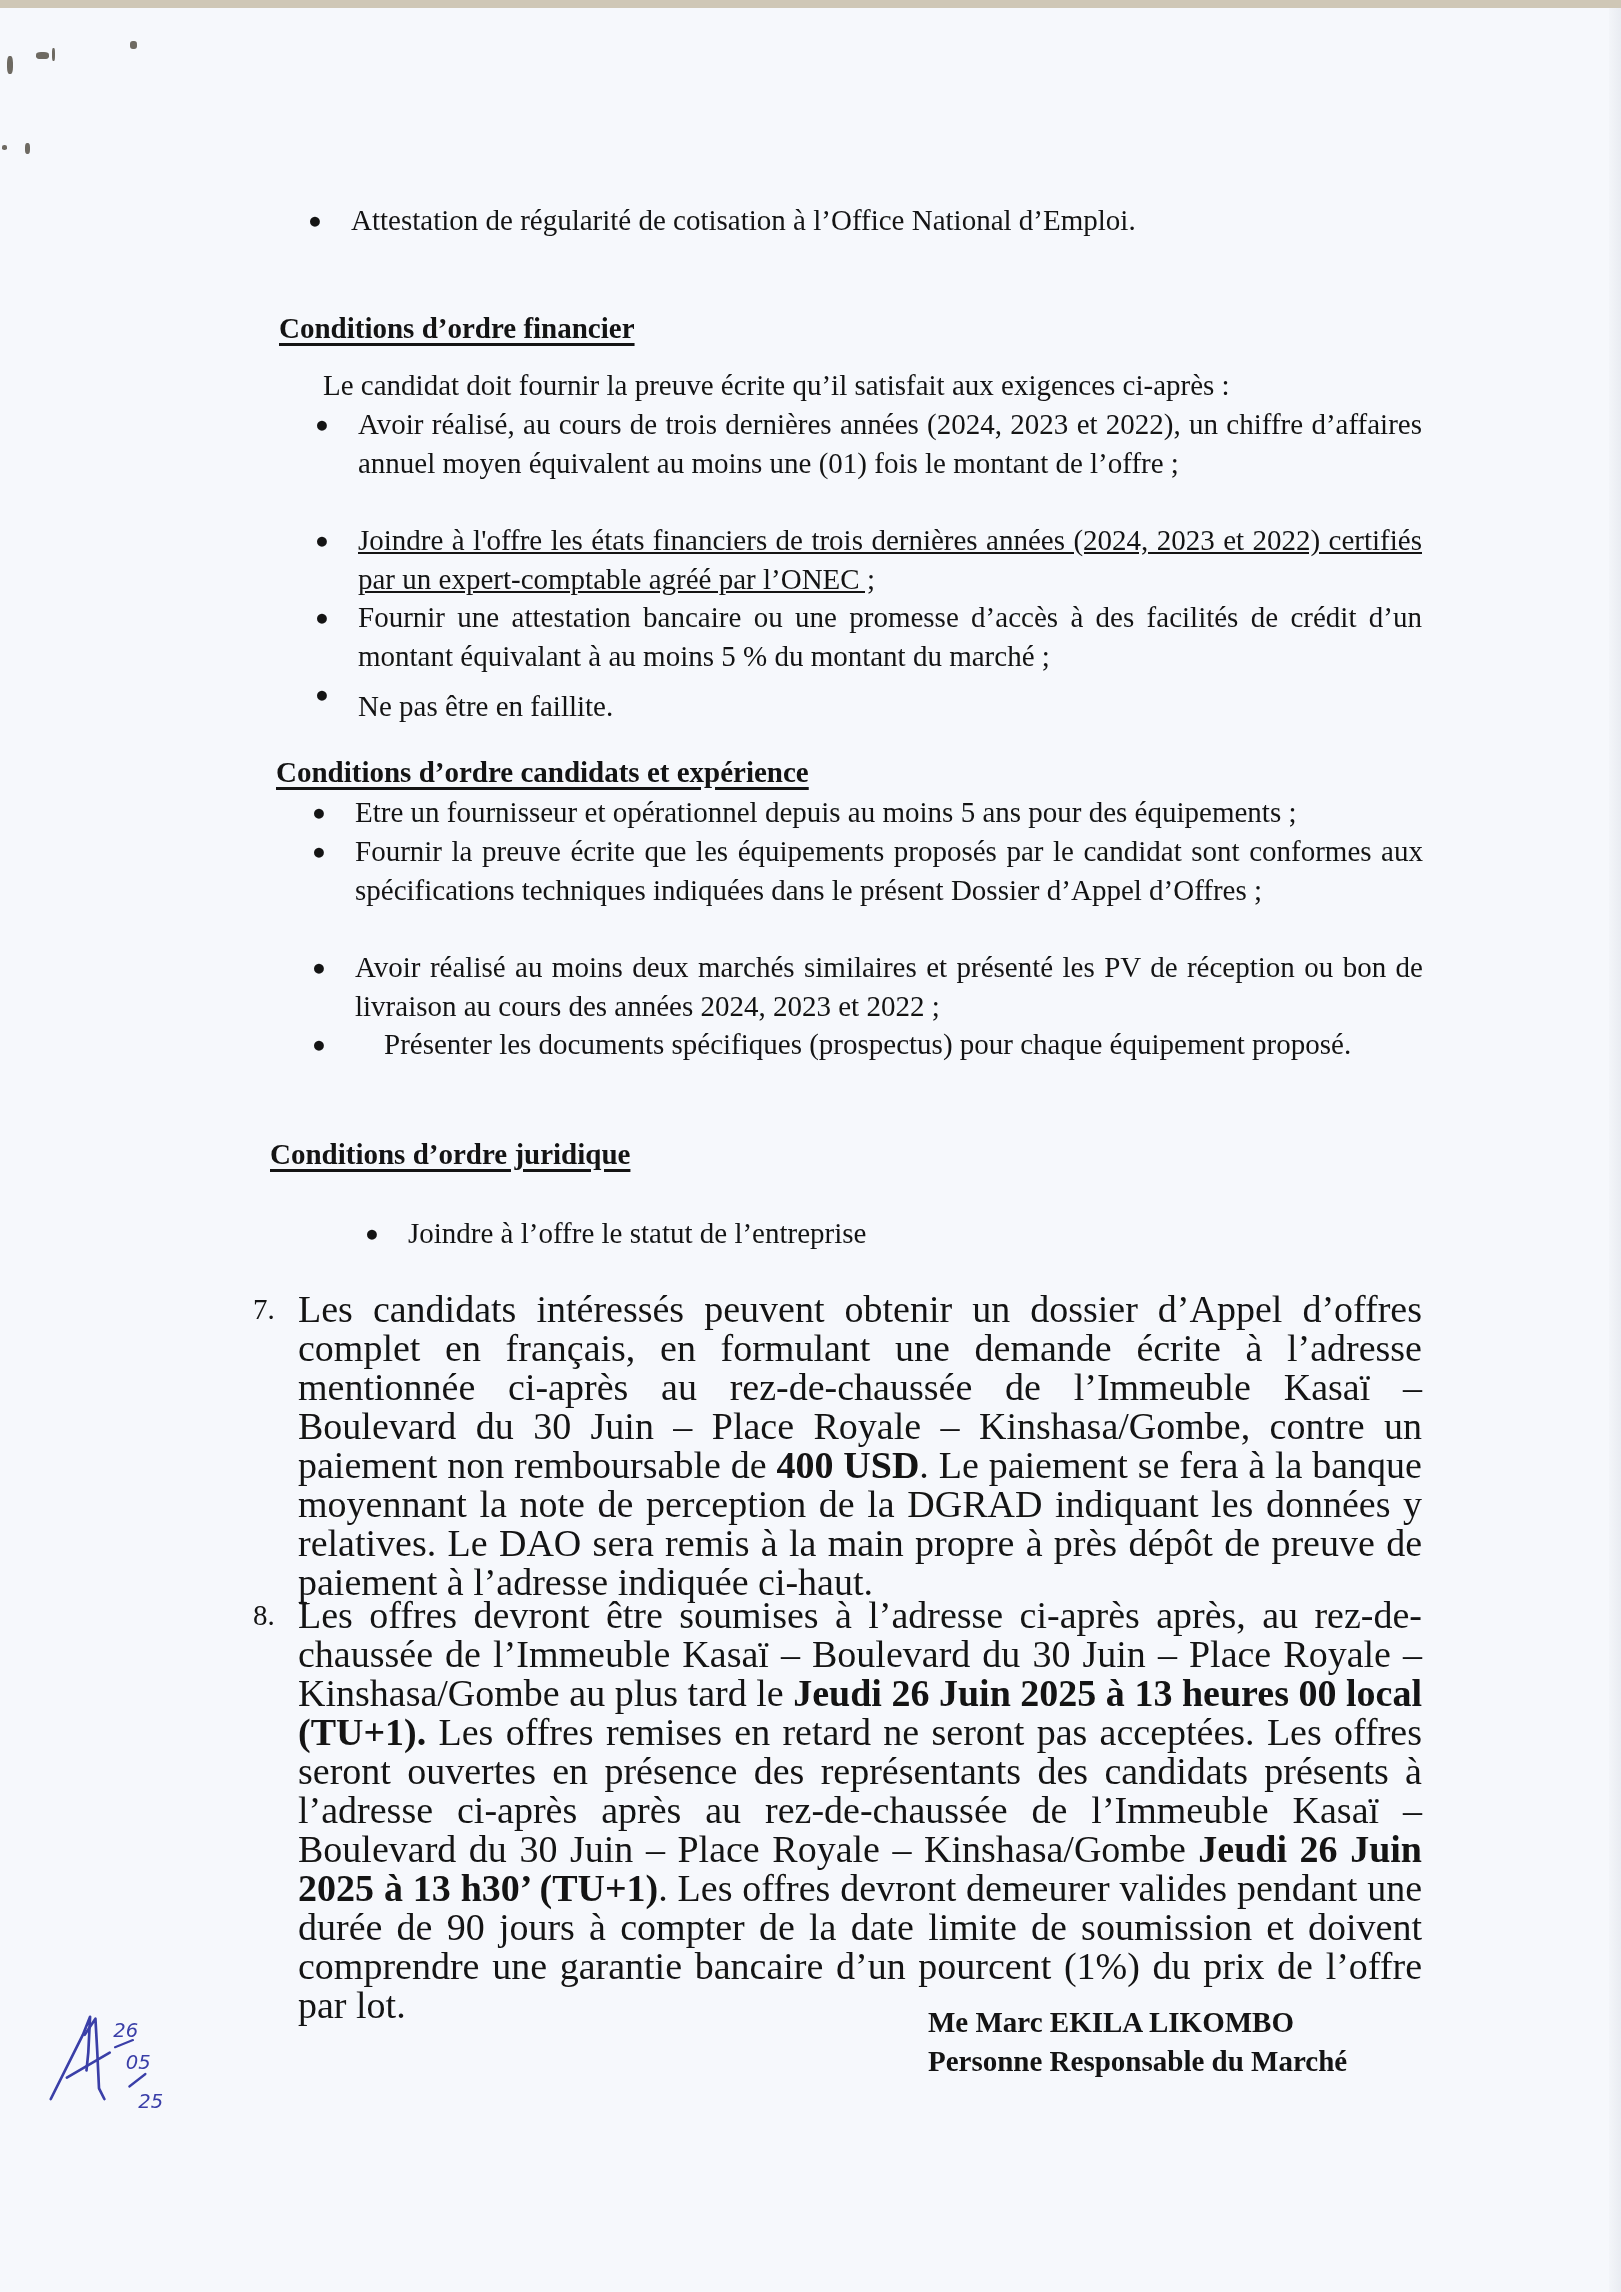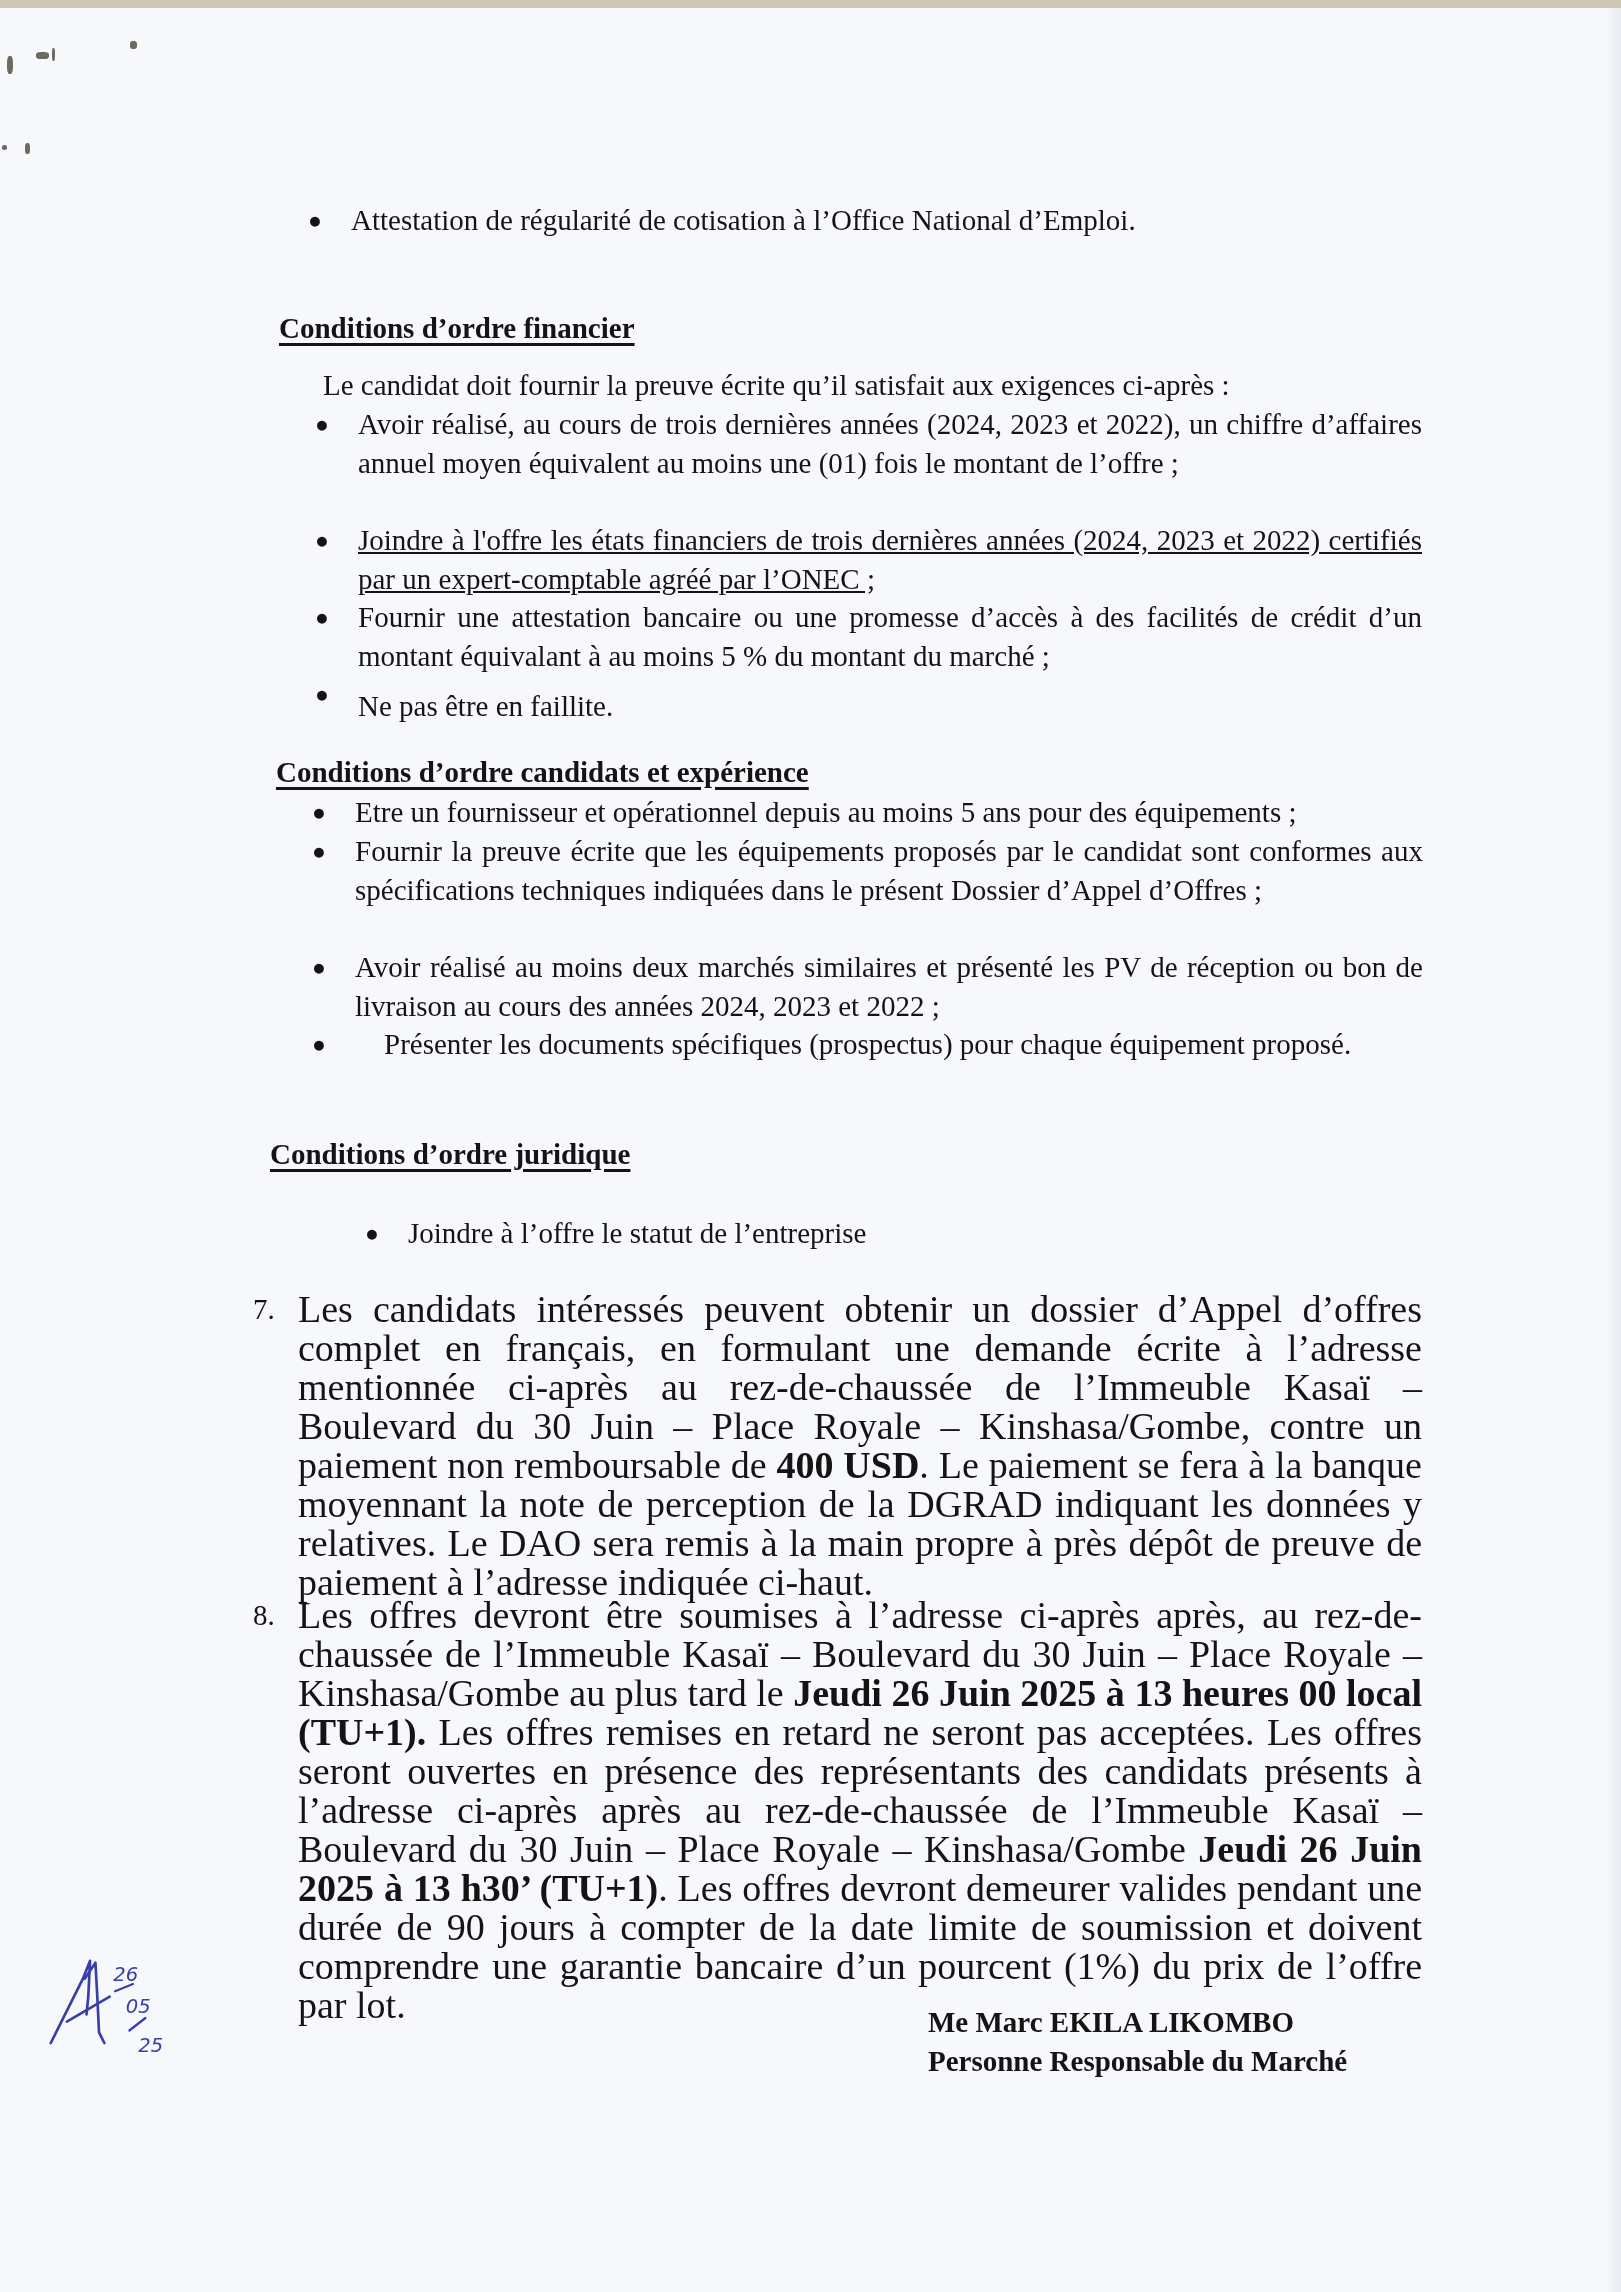--- a/index.html
+++ b/index.html
@@ -85,21 +85,21 @@
     position: absolute;
     left: 928px;
     top: 2003px;
     font-weight: bold;
     font-size: 29px;
     line-height: 39px;
   }
   .handwritten {
     position: absolute;
     left: 40px;
-    top: 1943px;
+    top: 1999px;
   }
 </style>
 </head>
 <body>
 
 <div class="top-strip"></div>
 <div class="right-edge"></div>
 <div class="speck" style="left:7.2px;top:56px;width:5.4px;height:18px;"></div>
 <div class="speck" style="left:36px;top:52px;width:12.5px;height:7.2px;"></div>
 <div class="speck" style="left:52px;top:48px;width:2.7px;height:12.5px;"></div>

